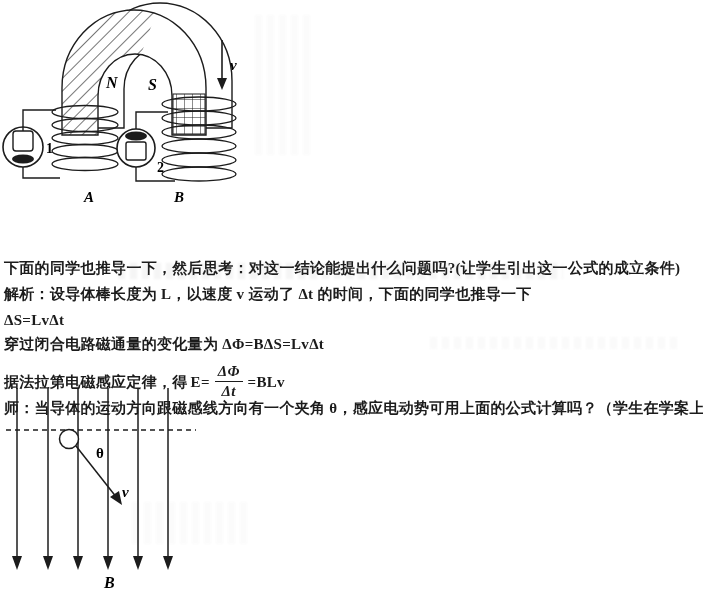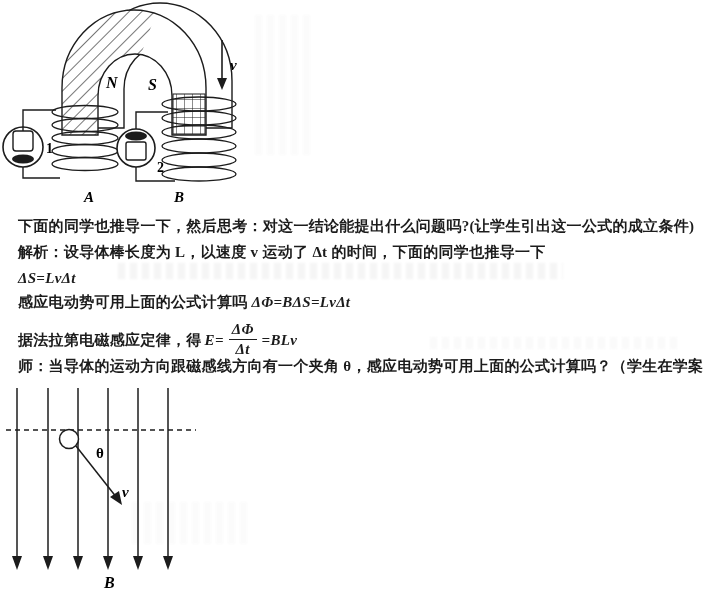--- a/index.html
+++ b/index.html
@@ -4,24 +4,24 @@
 <style>
   html,body{margin:0;padding:0;}
   body{
     width:703px;height:598px;position:relative;background:#ffffff;
     font-family:"Liberation Serif","DejaVu Serif",serif;color:#1c1c1c;overflow:hidden;
   }
   .fig{position:absolute;}
   #fig-top{left:0;top:0;}
   #fig-bottom{left:0;top:385px;}
   .textline{
-    position:absolute;left:18px;white-space:nowrap;
-    font-size:15px;font-weight:700;letter-spacing:.3px;line-height:18px;
+    position:absolute;left:4px;white-space:nowrap;
+    font-size:15px;font-weight:700;letter-spacing:.3px;line-height:18px;margin-top:42px;
   }
-  .math{font-style:italic;font-weight:700;}
+  .math{font-weight:700;}
   .mixed .seg{vertical-align:baseline;}
   #line5{display:flex;align-items:center;gap:3px;text-align:right;}
   .frac{display:inline-flex;flex-direction:column;align-items:center;
         font-style:italic;font-weight:700;font-size:15px;line-height:15px;margin:0 2px;}
   .frac .num{border-bottom:1.6px solid #1c1c1c;padding:0 3px 2px;}
   .frac .den{padding-top:2px;}
   .smudge{
     position:absolute;pointer-events:none;filter:blur(1px);
     background:repeating-linear-gradient(90deg, rgba(110,110,110,.5) 0 7px, transparent 7px 12px);
   }
@@ -102,21 +102,21 @@
   <text x="174" y="202" font-size="15" font-style="italic" font-weight="700">B</text>
 </svg>
 
 <div class="textline" style="top:217px">下面的同学也推导一下，然后思考：对这一结论能提出什么问题吗?(让学生引出这一公式的成立条件)</div>
 
 <div class="textline" style="top:243px">解析：设导体棒长度为 L，以速度 v 运动了 Δt 的时间，下面的同学也推导一下</div>
 
 <div class="textline math" style="top:269px">ΔS=LvΔt</div>
 
 <div class="textline mixed" style="top:293px">
-  <span class="seg">感应电动势可用上面的公式计算吗 </span><span class="seg math">ΔΦ=BΔS=LvΔt</span>
+  <span class="seg">穿过闭合电路磁通量的变化量为 </span><span class="seg math">ΔΦ=BΔS=LvΔt</span>
 </div>
 
 <div class="textline" id="line5" style="top:322px">
   <span>据法拉第电磁感应定律，得 </span>
   <span class="math">E=</span>
   <span class="frac">
     <span class="num">ΔΦ</span>
     <span class="den">Δt</span>
   </span>
   <span class="math">=BLv</span>

